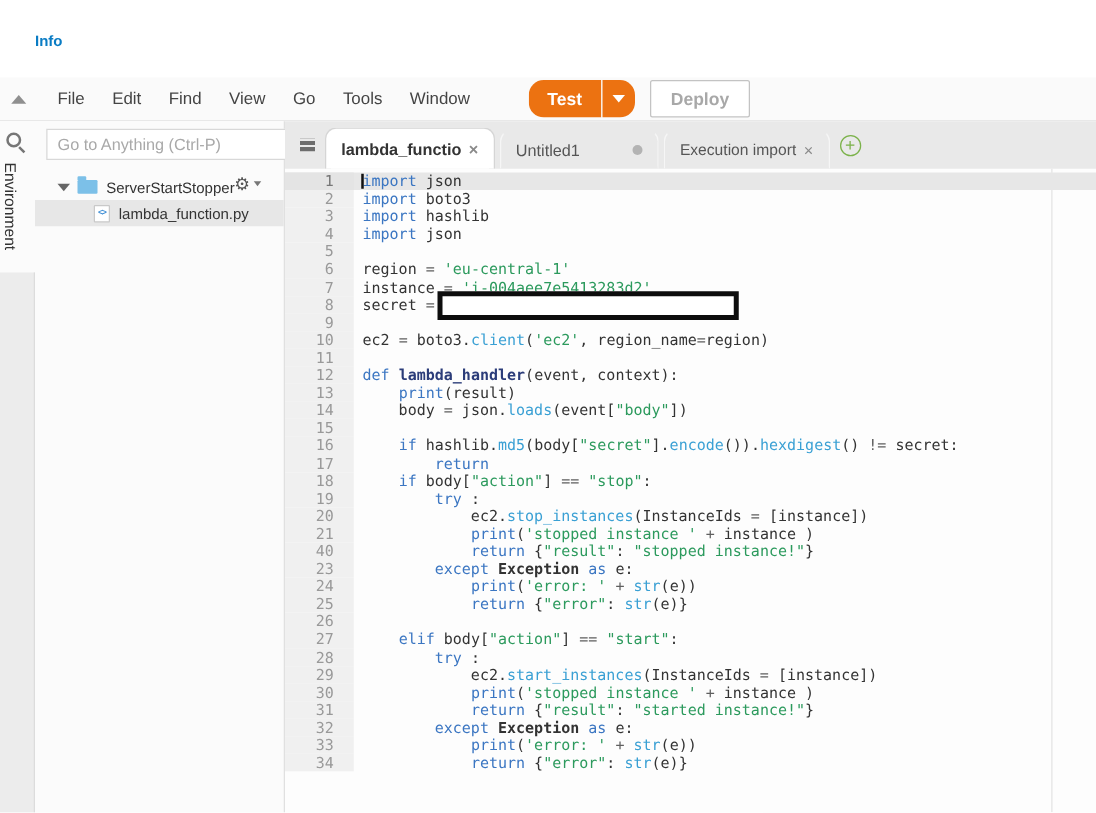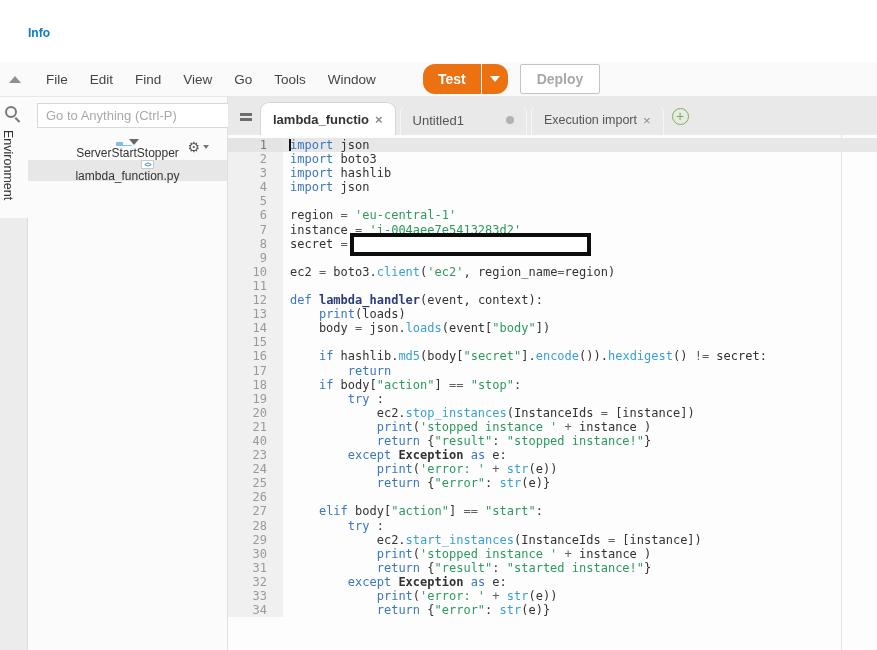--- a/index.html
+++ b/index.html
@@ -31,21 +31,21 @@
   
   .sidebar { width:228px; background:#fbfbfb; border-right:1px solid #e0e0e0; position:relative; }
   .mag-icon { position:absolute; left:5px; top:106px; width:12px; height:12px; border:2px solid #767676; border-radius:50%; }
   .mag-icon::after { content:""; position:absolute; left:9px; top:9px; width:6px; height:2px; background:#767676; transform:rotate(45deg); transform-origin:0 0; }
   .search-box { position:absolute; left:37px; top:6px; width:192px; height:25px; background:#fff; border:1px solid #d8d8d8;
                 font-size:13px; color:#333; padding:0 8px; font-family:"Liberation Sans",sans-serif; }
   .search-box::placeholder { color:#a9a9a9; }
   .env-label { position:absolute; left:1px; top:33px; writing-mode:vertical-rl; font-size:12.5px; color:#333; height:90px; cursor:pointer; }
   .left-strip { position:absolute; left:0; top:121px; bottom:0; width:28px; background:#ececec; border-right:1px solid #dcdcdc; }
   .tree { position:absolute; left:28px; top:42px; right:0; }
-  .tree-row { height:21px; display:flex; align-items:center; font-size:12px; color:#333; cursor:pointer; position:relative;flex-direction:column; }
+  .tree-row { height:21px; display:flex; align-items:center; font-size:12px; color:#333; cursor:pointer; position:relative; }
   .tree-row.selected { background:#e7e7e7; }
   .disc-tri { width:0; height:0; border-left:5px solid transparent; border-right:5px solid transparent; border-top:6px solid #666; margin:0 6px 0 18px; }
   .folder-ic { width:16px; height:11px; background:#7cc0e8; border-radius:1px; position:relative; margin-right:7px; }
   .folder-ic::before { content:""; position:absolute; top:-3px; left:0; width:7px; height:3px; background:#7cc0e8; border-radius:1px 1px 0 0; }
   .gear-wrap { position:absolute; right:18px; top:1px; display:flex; align-items:center; cursor:pointer; }
   .gear { font-size:14px; color:#555; line-height:1; }
   .gear-caret { width:0; height:0; border-left:3.5px solid transparent; border-right:3.5px solid transparent; border-top:4px solid #777; margin-left:3px; }
   .file-ic { width:13px; height:14px; background:#fff; border:1px solid #c9c9c9; border-radius:1px; margin:0 7px 0 47px;
              display:flex; align-items:center; justify-content:center; }
   .file-ic span { color:#3b8cd4; font-size:7px; font-weight:bold; letter-spacing:-1px; }
@@ -163,21 +163,21 @@
             <div class="cl"><span class="ln">3</span><span class="lc"><span class="tk-k">import</span><span class="tk-d"> hashlib</span></span></div>
             <div class="cl"><span class="ln">4</span><span class="lc"><span class="tk-k">import</span><span class="tk-d"> json</span></span></div>
             <div class="cl"><span class="ln">5</span><span class="lc"></span></div>
             <div class="cl"><span class="ln">6</span><span class="lc"><span class="tk-d">region </span><span class="tk-o">=</span><span class="tk-d"> </span><span class="tk-s">'eu-central-1'</span></span></div>
             <div class="cl"><span class="ln">7</span><span class="lc"><span class="tk-d">instance </span><span class="tk-o">=</span><span class="tk-d"> </span><span class="tk-s">'i-004aee7e5413283d2'</span></span></div>
             <div class="cl"><span class="ln">8</span><span class="lc"><span class="tk-d">secret </span><span class="tk-o">=</span><span class="tk-d"> </span><span class="tk-s">'</span></span></div>
             <div class="cl"><span class="ln">9</span><span class="lc"></span></div>
             <div class="cl"><span class="ln">10</span><span class="lc"><span class="tk-d">ec2 </span><span class="tk-o">=</span><span class="tk-d"> boto3.</span><span class="tk-f">client</span><span class="tk-d">(</span><span class="tk-s">'ec2'</span><span class="tk-d">, region_name</span><span class="tk-o">=</span><span class="tk-d">region)</span></span></div>
             <div class="cl"><span class="ln">11</span><span class="lc"></span></div>
             <div class="cl"><span class="ln">12</span><span class="lc"><span class="tk-k">def</span><span class="tk-d"> </span><span class="tk-fn">lambda_handler</span><span class="tk-d">(event, context):</span></span></div>
-            <div class="cl"><span class="ln">13</span><span class="lc"><span class="tk-d">    </span><span class="tk-k">print</span><span class="tk-d">(loads)</span></span></div>
+            <div class="cl"><span class="ln">13</span><span class="lc"><span class="tk-d">    </span><span class="tk-k">print</span><span class="tk-d">(result)</span></span></div>
             <div class="cl"><span class="ln">14</span><span class="lc"><span class="tk-d">    body </span><span class="tk-o">=</span><span class="tk-d"> json.</span><span class="tk-f">loads</span><span class="tk-d">(event[</span><span class="tk-s">"body"</span><span class="tk-d">])</span></span></div>
             <div class="cl"><span class="ln">15</span><span class="lc"></span></div>
             <div class="cl"><span class="ln">16</span><span class="lc"><span class="tk-d">    </span><span class="tk-k">if</span><span class="tk-d"> hashlib.</span><span class="tk-f">md5</span><span class="tk-d">(body[</span><span class="tk-s">"secret"</span><span class="tk-d">].</span><span class="tk-f">encode</span><span class="tk-d">()).</span><span class="tk-f">hexdigest</span><span class="tk-d">() </span><span class="tk-o">!=</span><span class="tk-d"> secret:</span></span></div>
             <div class="cl"><span class="ln">17</span><span class="lc"><span class="tk-d">        </span><span class="tk-k">return</span></span></div>
             <div class="cl"><span class="ln">18</span><span class="lc"><span class="tk-d">    </span><span class="tk-k">if</span><span class="tk-d"> body[</span><span class="tk-s">"action"</span><span class="tk-d">] </span><span class="tk-o">==</span><span class="tk-d"> </span><span class="tk-s">"stop"</span><span class="tk-d">:</span></span></div>
             <div class="cl"><span class="ln">19</span><span class="lc"><span class="tk-d">        </span><span class="tk-k">try</span><span class="tk-d"> :</span></span></div>
             <div class="cl"><span class="ln">20</span><span class="lc"><span class="tk-d">            ec2.</span><span class="tk-f">stop_instances</span><span class="tk-d">(InstanceIds </span><span class="tk-o">=</span><span class="tk-d"> [instance])</span></span></div>
             <div class="cl"><span class="ln">21</span><span class="lc"><span class="tk-d">            </span><span class="tk-k">print</span><span class="tk-d">(</span><span class="tk-s">'stopped instance '</span><span class="tk-d"> </span><span class="tk-o">+</span><span class="tk-d"> instance )</span></span></div>
             <div class="cl"><span class="ln">40</span><span class="lc"><span class="tk-d">            </span><span class="tk-k">return</span><span class="tk-d"> {</span><span class="tk-s">"result"</span><span class="tk-d">: </span><span class="tk-s">"stopped instance!"</span><span class="tk-d">}</span></span></div>
             <div class="cl"><span class="ln">23</span><span class="lc"><span class="tk-d">        </span><span class="tk-k">except</span><span class="tk-d"> </span><span class="tk-cls">Exception</span><span class="tk-d"> </span><span class="tk-k">as</span><span class="tk-d"> e:</span></span></div>

